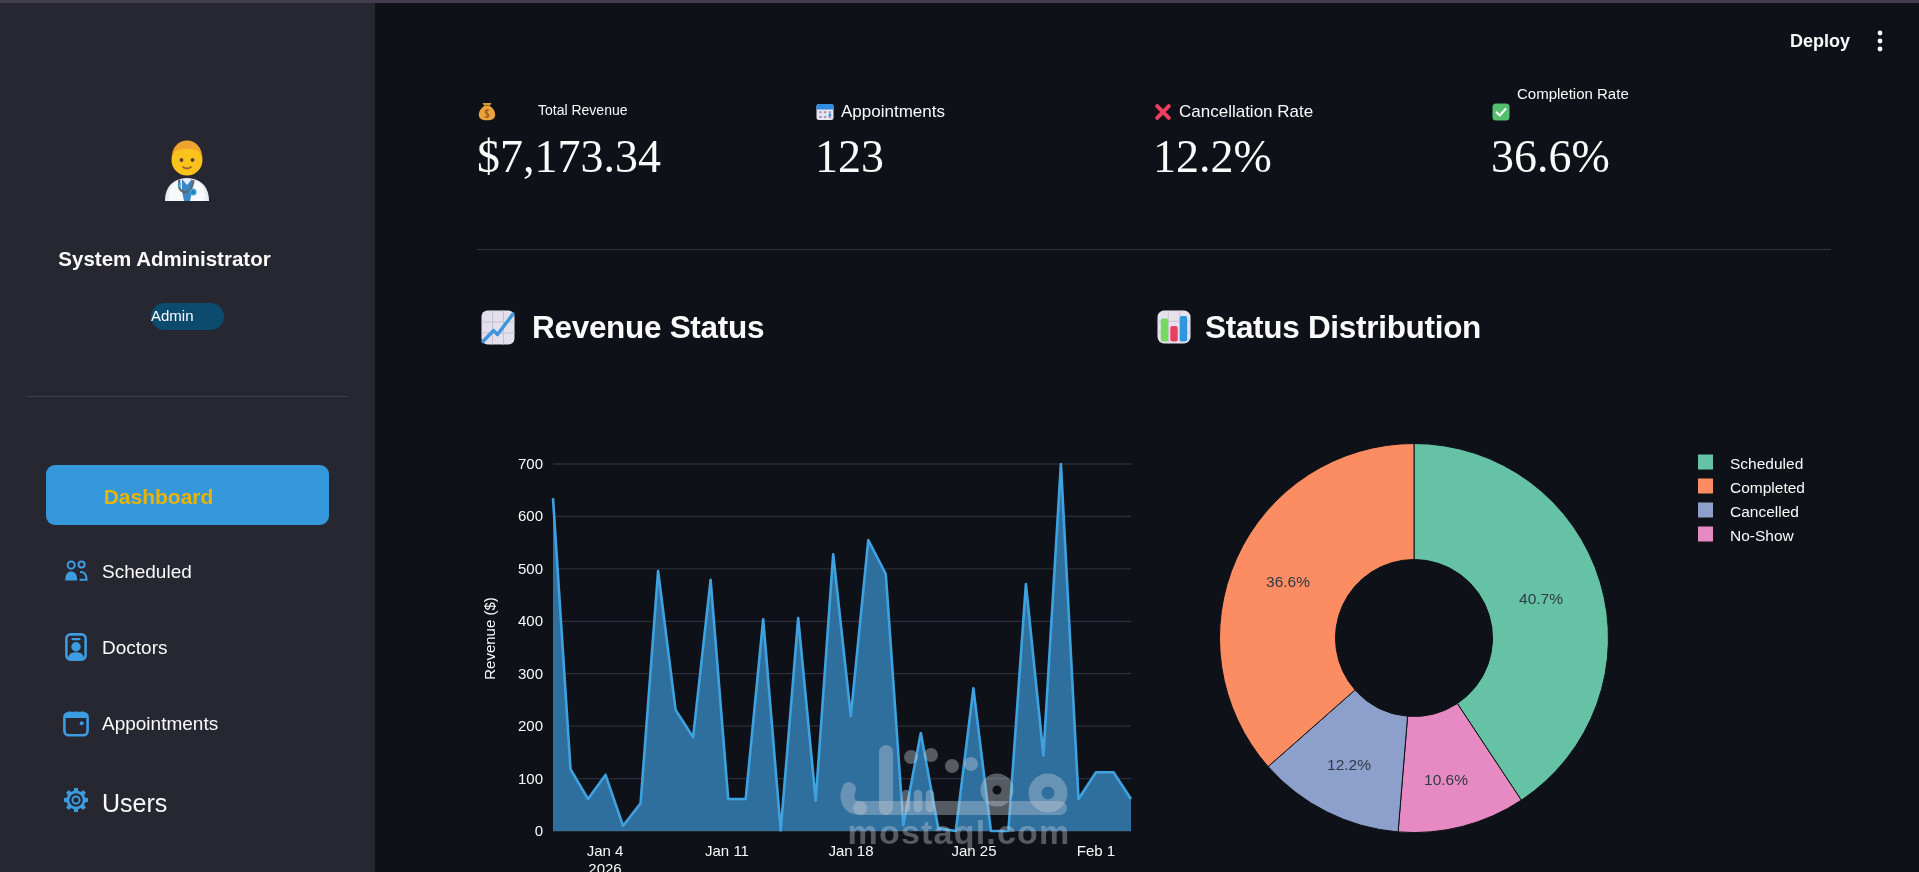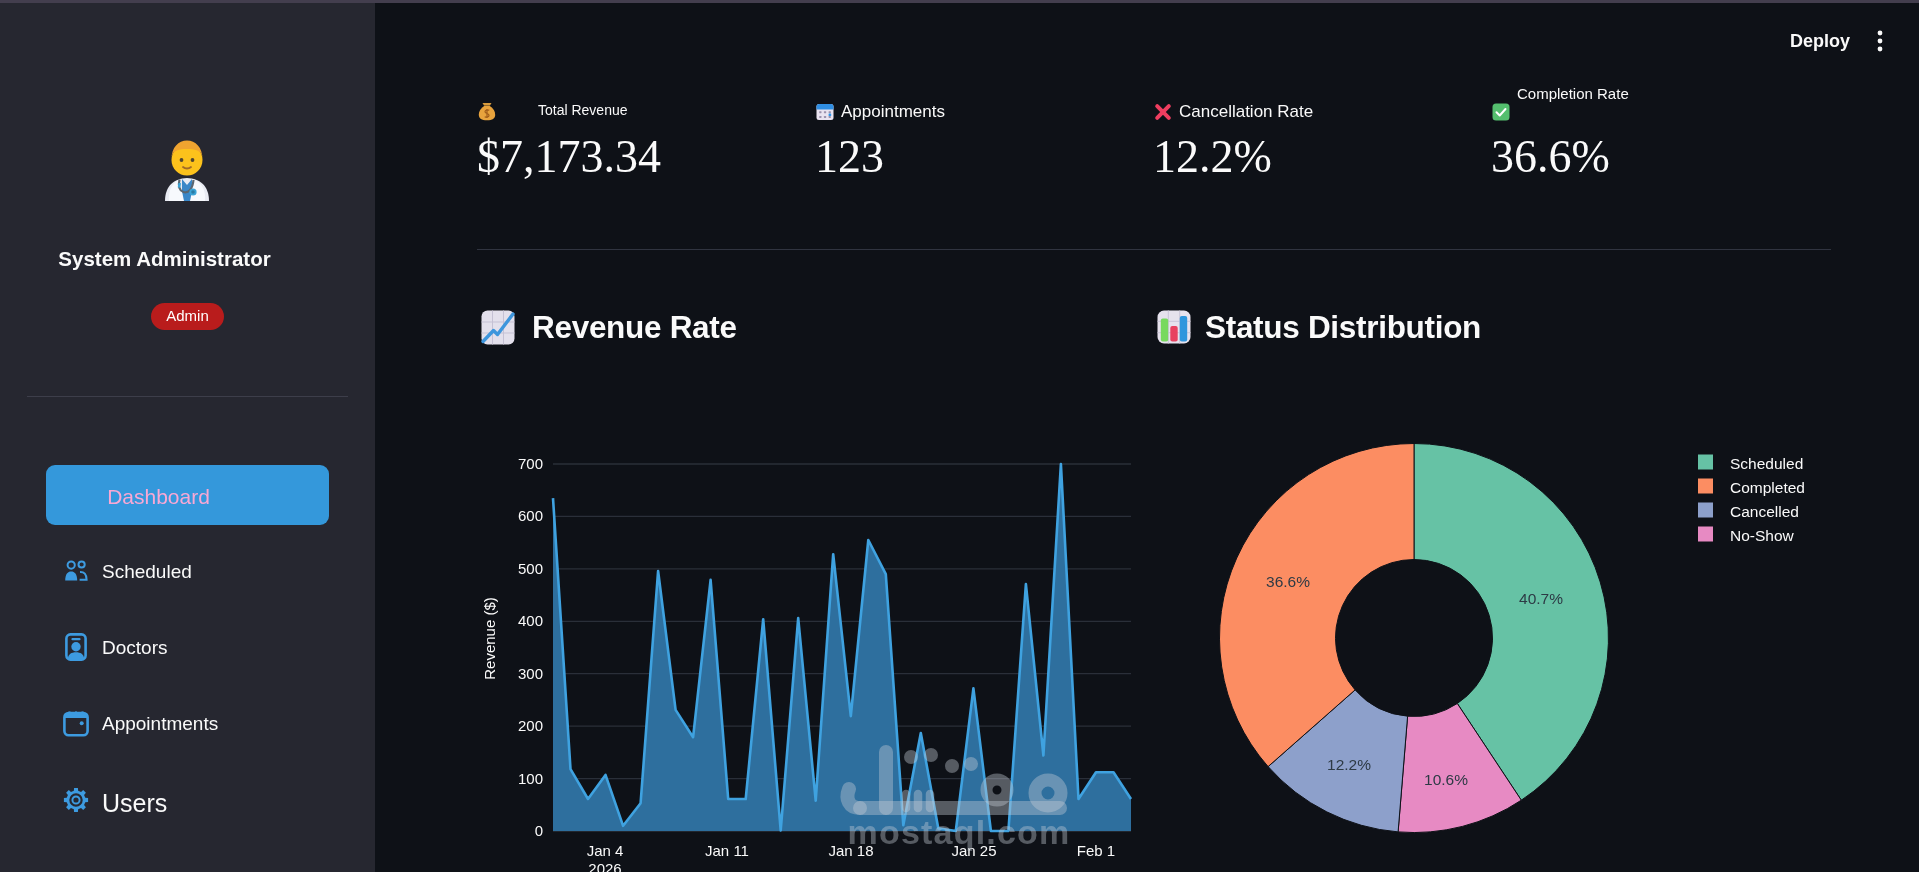--- a/index.html
+++ b/index.html
@@ -29,25 +29,25 @@
   <circle cx="18.5" cy="21" r="1.9" fill="#50452f"></circle>
   <circle cx="29.5" cy="21" r="1.9" fill="#50452f"></circle>
   <path d="M20,28 C22.2,30 25.8,30 28,28" stroke="#a06a28" stroke-width="1.8" fill="none" stroke-linecap="round"></path>
 
   <path d="M16.5,40.5 C15,47 16,51.5 20.5,53 C25,54.5 29.5,51 30.5,41" stroke="#5b6670" stroke-width="2.2" fill="none"></path>
   <path d="M16.8,44 L16,48.5" stroke="#3aa3d6" stroke-width="2.6" fill="none"></path>
   <circle cx="30" cy="53" r="3.6" fill="#3aa3d6"></circle>
   <circle cx="30" cy="53" r="1.8" fill="#2a7ba5"></circle>
 </svg>
 <div class="abs white" style="left:0; top:247px; width:329px; text-align:center; font-size:20.5px; font-weight:bold;">System Administrator</div>
-<div class="abs" style="left:151px; top:303px; width:73px; height:27px; background:#b91c1c; border-radius:14px; color:#fff; font-size:15px; text-align:center; line-height:26px;">Admin</div>
+<div class="abs" style="left:151px; top:303px; width:73px; height:27px; background:#0c4a6e; border-radius:14px; color:#fff; font-size:15px; line-height:26px;">Admin</div>
 <div class="abs" style="left:27px; top:396px; width:321px; height:1px; background:#3d3e4a;"></div>
 
 <div class="abs" style="left:46px; top:465px; width:283px; height:60px; background:#3498db; border-radius:9px;"></div>
-<div class="abs" style="left:46px; top:465px; width:225px; height:60px; color:#f9a8d4; font-size:21px; font-weight:normal; text-align:center; line-height:64px;">Dashboard</div>
+<div class="abs" style="left:46px; top:465px; width:225px; height:60px; color:#eab308; font-size:21px; font-weight:bold; text-align:center; line-height:64px;">Dashboard</div>
 
 <div class="abs white" style="left:102px; top:561px; font-size:19px;">Scheduled</div>
 <div class="abs white" style="left:102px; top:637px; font-size:19px;">Doctors</div>
 <div class="abs white" style="left:102px; top:713px; font-size:19px;">Appointments</div>
 <div class="abs white" style="left:102px; top:789px; font-size:25px;">Users</div>
 
 <svg class="abs" style="left:63px; top:559px;" width="27" height="24" viewBox="0 0 27 24" fill="none" stroke="#3d9be0" stroke-width="2">
   <circle cx="8.2" cy="6.1" r="3.6"></circle>
   <circle cx="18.6" cy="5.5" r="3.1"></circle>
   <path d="M2.2,21.5 C2.2,15.1 4.8,12.5 8.2,12.5 C11.6,12.5 14.2,15.1 14.2,21.5 Z" fill="#3d9be0" stroke="none"></path>
@@ -115,21 +115,21 @@
 
 <div class="abs" style="left:477px; top:249px; width:1354px; height:1px; background:#303440;"></div>
 
 <svg class="abs" style="left:481px; top:310px;" width="34" height="35" viewBox="0 0 34 35">
   <rect x="0.5" y="0.5" width="33" height="34" rx="6" fill="#e3e0ec"></rect>
   <g stroke="#c5c1d4" stroke-width="1">
     <path d="M0.5,12 L33.5,12 M0.5,23 L33.5,23 M11.5,0.5 L11.5,34.5 M22.5,0.5 L22.5,34.5"></path>
   </g>
   <path d="M2,31.5 L12.5,20.5 L16.5,24.5 L32,4" stroke="#3d96dd" stroke-width="3.4" fill="none" stroke-linecap="round" stroke-linejoin="round"></path>
 </svg>
-<div class="abs white" style="left:532px; top:309px; font-size:31.5px; font-weight:bold; letter-spacing:-0.3px;">Revenue Rate</div>
+<div class="abs white" style="left:532px; top:309px; font-size:31.5px; font-weight:bold; letter-spacing:-0.3px;">Revenue Status</div>
 <svg class="abs" style="left:1157px; top:310px;" width="34" height="34" viewBox="0 0 34 34">
   <rect x="0.5" y="0.5" width="33" height="33" rx="6.5" fill="#e6e2ed"></rect>
   <g stroke="#cac5d8" stroke-width="1">
       <path d="M11.3,0.5 L11.3,33.5 M22.7,0.5 L22.7,33.5 M0.5,11.3 L33.5,11.3 M0.5,22.7 L33.5,22.7"></path>
     </g>
   <rect x="3.8" y="8.5" width="7.4" height="23" rx="2" fill="#77d95e"></rect>
   <rect x="13.3" y="16" width="7.4" height="15.5" rx="2" fill="#e8415f"></rect>
   <rect x="22.8" y="6" width="7.4" height="25.5" rx="2" fill="#2e96dd"></rect>
   </svg>
 <div class="abs white" style="left:1205px; top:309px; font-size:31.5px; font-weight:bold; letter-spacing:-0.3px;">Status Distribution</div>

